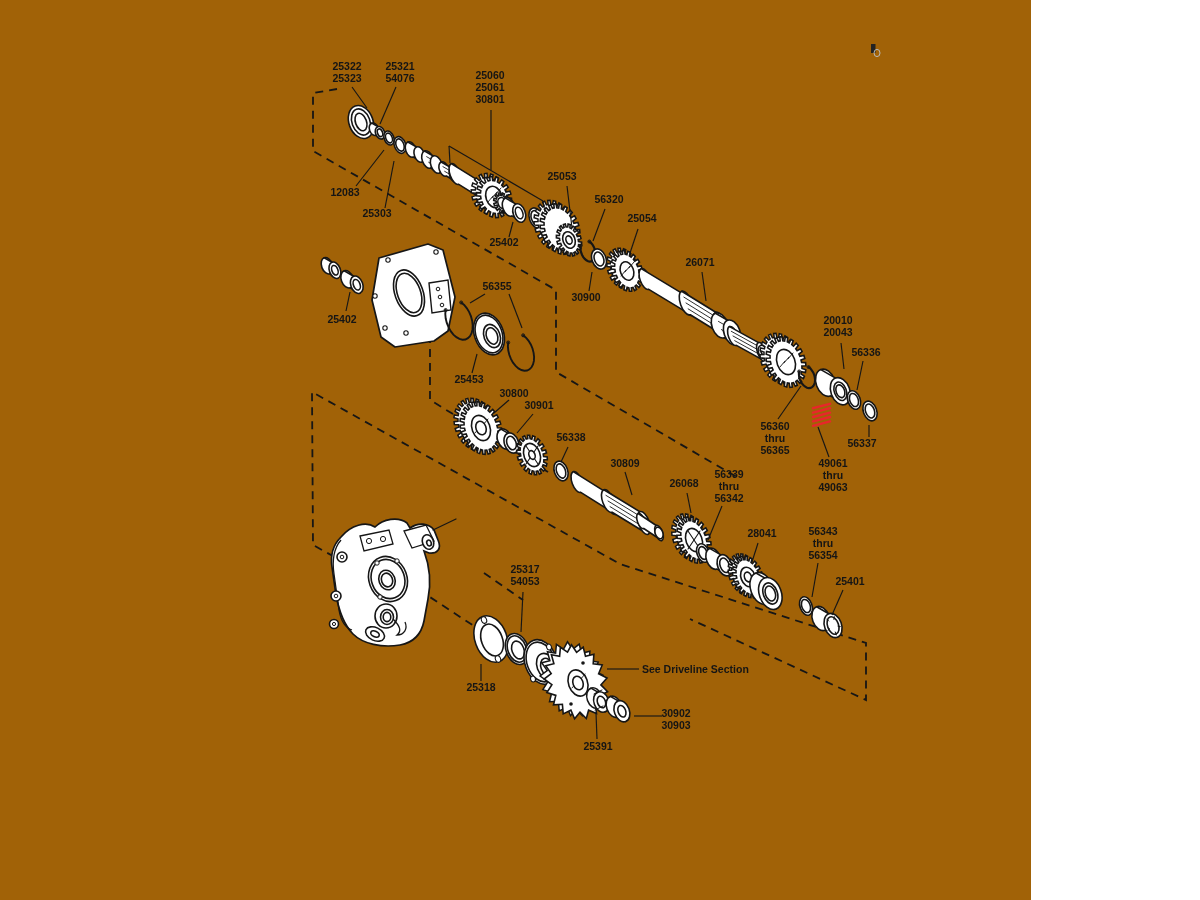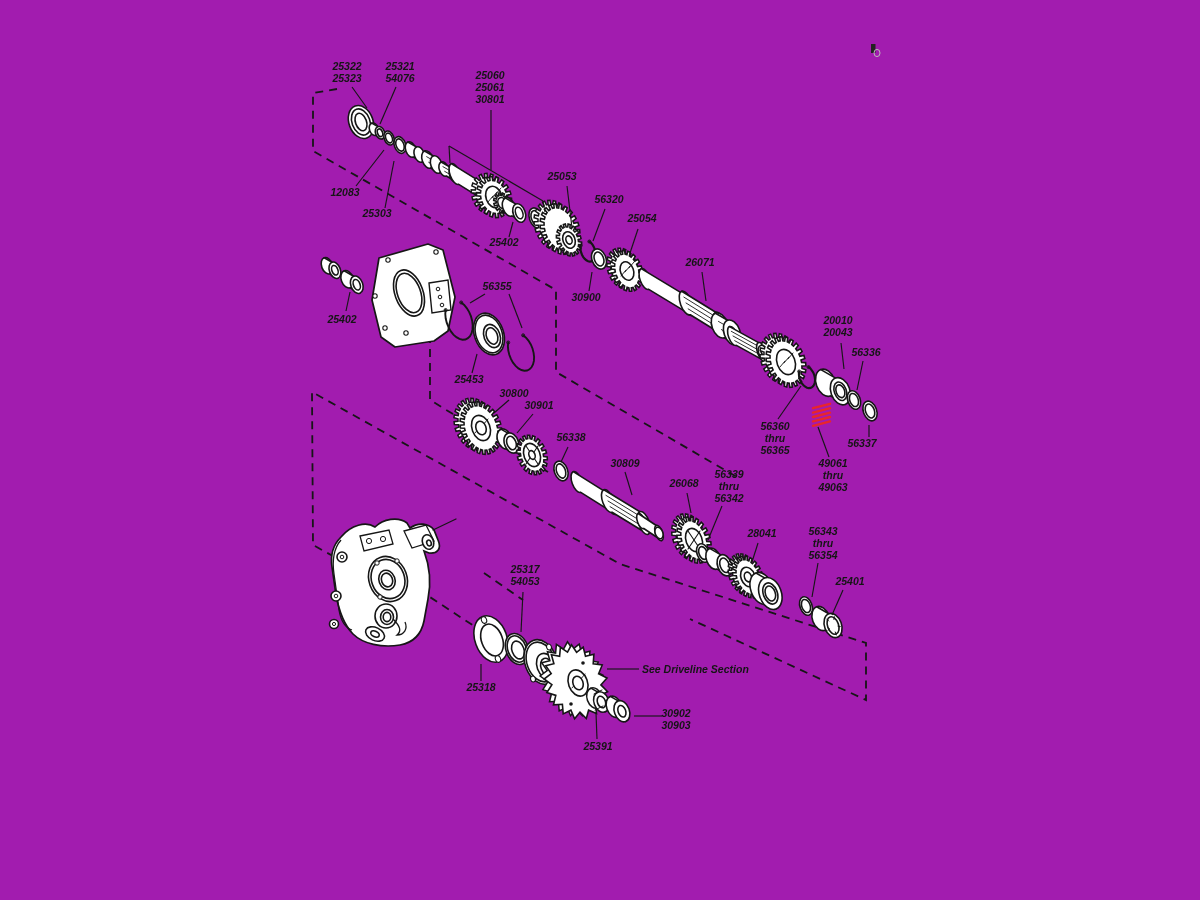--- a/index.html
+++ b/index.html
@@ -1,17 +1,17 @@
 <!DOCTYPE html>
 <html><head>
 <meta charset="utf-8">
 <style>
   html,body{margin:0;padding:0;background:#ffffff;}
-  .canvas{position:relative;width:1200px;height:900px;background:#a21caf;overflow:hidden;
-          font-family:"Liberation Sans",sans-serif;font-style:italic;}
+  .canvas{position:relative;width:1031px;height:900px;background:#a16207;overflow:hidden;
+          font-family:"Liberation Sans",sans-serif;}
   svg{display:block;}
   text{font-family:"Liberation Sans","DejaVu Sans",sans-serif;font-weight:bold;font-size:10.5px;fill:#151515;}
 </style>
 </head>
 <body>
 
 <div class="canvas">
   <svg id="svg" width="1200" height="900" viewBox="0 0 1200 900">
     <g id="gDash">
         <polyline points="337,89 313,93 313,151 556,290 556,372 737,477" fill="none" stroke="#161616" stroke-width="1.8" stroke-dasharray="8 6"></polyline>

